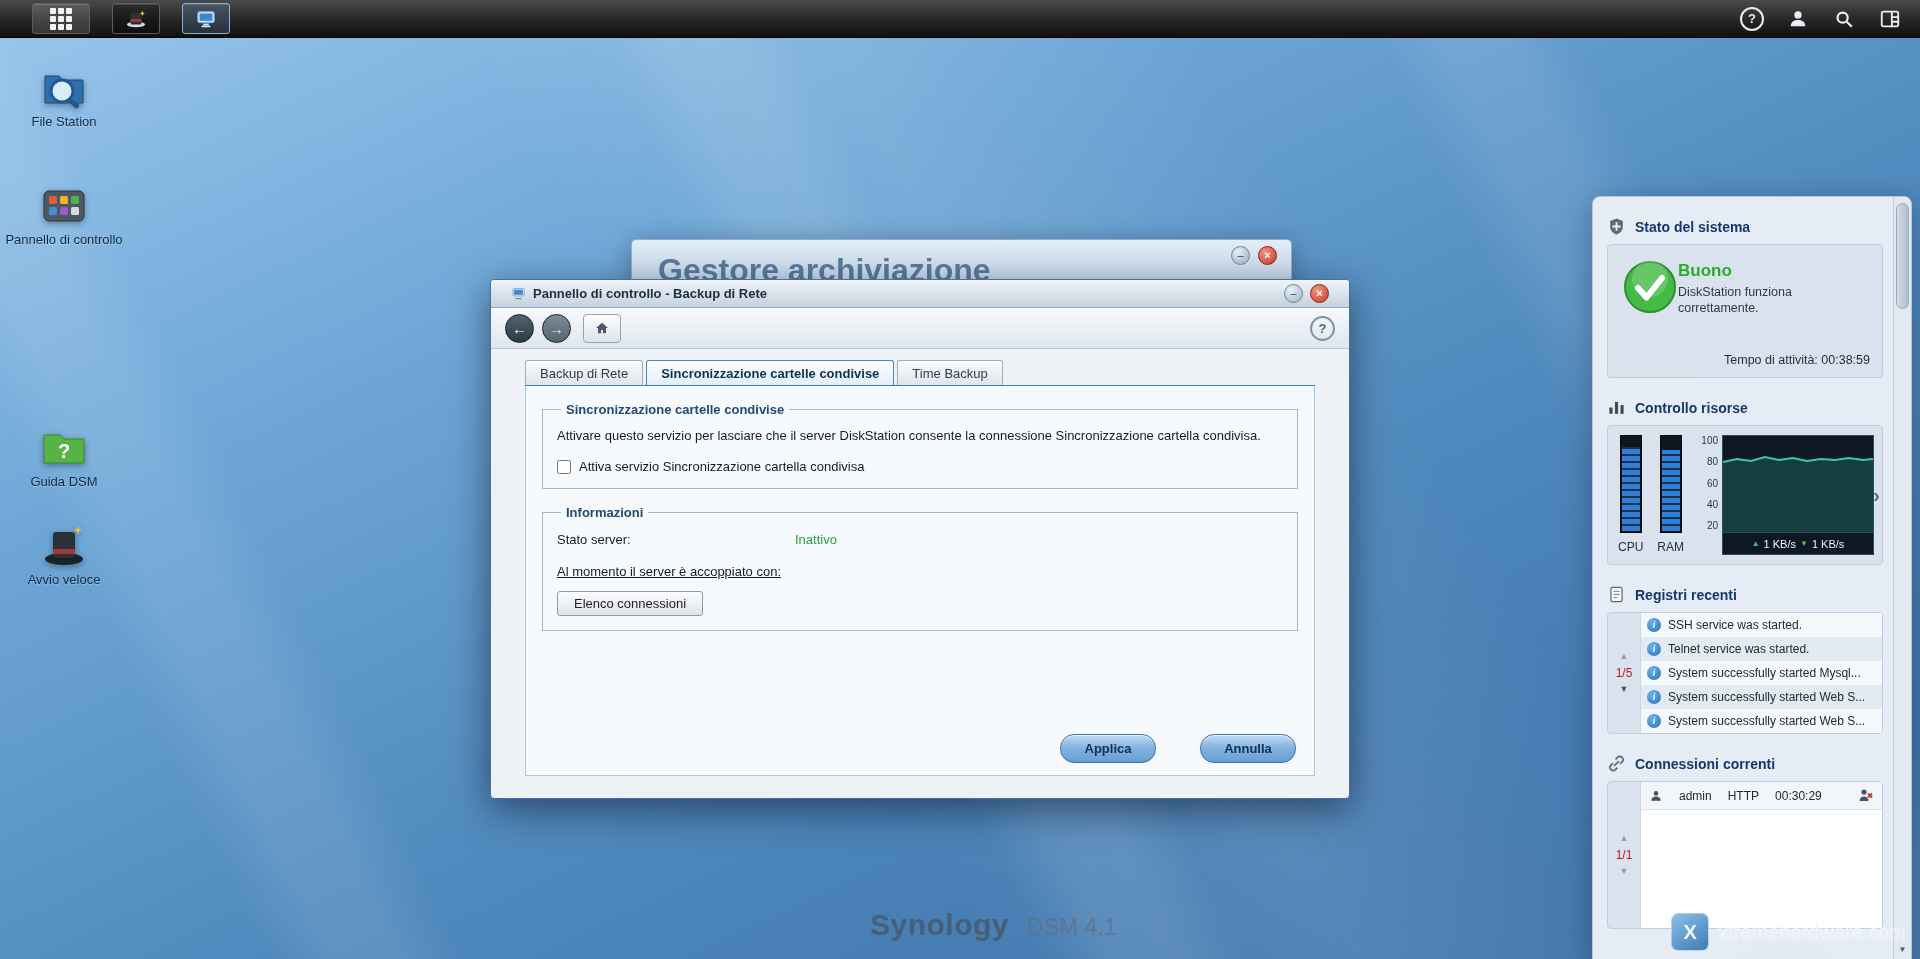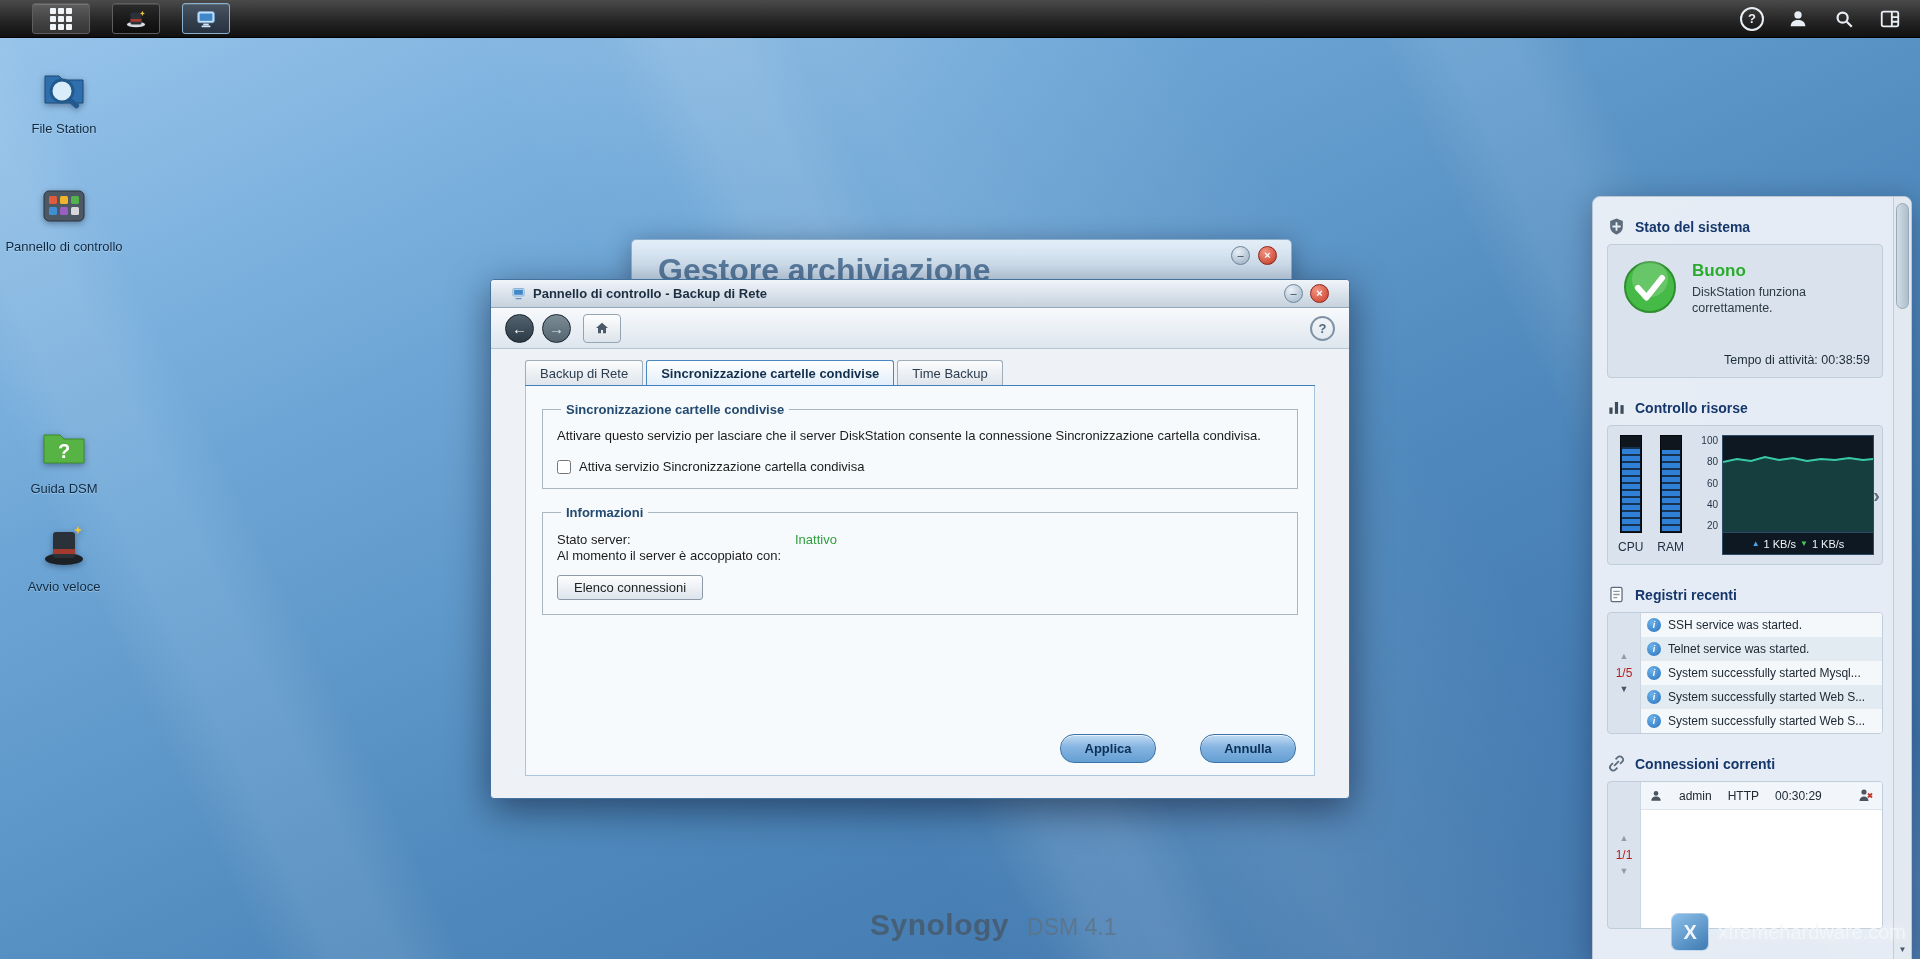--- a/index.html
+++ b/index.html
@@ -24,21 +24,21 @@
   .tb-app{width:46px;margin-left:22px;background:rgba(0,0,0,.35);}
   .tb-app.active{border-color:#8ab0d0;background:rgba(90,140,190,.25);}
   .grid9{display:grid;grid-template-columns:repeat(3,6px);grid-template-rows:repeat(3,6px);gap:2px;}
   .grid9 span{background:#f2f5f8;border-radius:1px;}
   .tb-right{position:absolute;right:18px;top:0;height:37px;display:flex;align-items:center;gap:22px;}
   .tb-ic{width:24px;height:24px;display:flex;align-items:center;justify-content:center;}
   .helpcirc{width:20px;height:20px;border:2px solid #e8eef4;border-radius:50%;
     color:#e8eef4;font-size:13px;font-weight:bold;display:flex;align-items:center;justify-content:center;}
 
   
-  .dicon{position:absolute;left:4px;width:120px;display:flex;flex-direction:column;align-items:center;gap:10px;z-index:5;}
+  .dicon{position:absolute;left:4px;width:120px;display:flex;flex-direction:column;align-items:center;gap:3px;z-index:5;}
   .dicon .ic{width:48px;height:48px;filter:drop-shadow(0 2px 3px rgba(0,0,20,.35));}
   .dicon .lbl{font-size:13px;color:#0e2942;text-align:center;line-height:1.15;text-shadow:0 1px 1px rgba(255,255,255,.35);}
 
   
   .bgwin{position:absolute;left:631px;top:239px;width:659px;height:46px;z-index:8;overflow:hidden;
     background:linear-gradient(#e2edf7,#c6d9ec);border:1px solid #8fb0cc;border-radius:5px 5px 0 0;
     box-shadow:0 4px 26px rgba(0,0,30,.35);}
   .bgwin-title{position:absolute;left:26px;top:12px;font-size:32px;font-weight:bold;color:#5a7da0;}
   .bgwin-btns{position:absolute;right:14px;top:6px;display:flex;gap:8px;}
 
@@ -77,38 +77,38 @@
   .panel{position:absolute;left:34px;right:34px;top:106px;bottom:22px;
     background:#f7fafc;border:1px solid #a9c6e0;border-top:none;}
   fieldset{border:1px solid #a9b6c3;margin:16px 16px 0;padding:8px 14px 14px;}
   legend{font-size:13px;font-weight:bold;color:#234a70;padding:0 5px;margin-left:4px;}
   .desc{font-size:13px;color:#1b1b1b;line-height:1.4;margin:2px 0 0;}
   .check-row{margin-top:14px;display:flex;align-items:center;gap:8px;font-size:13px;color:#1b1b1b;}
   .check-row input{width:14px;height:14px;margin:0;}
   .inf-row{display:flex;margin-top:4px;}
   .inf-label{width:238px;font-size:13px;color:#1b1b1b;}
   .inf-val{font-size:13px;color:#2f9e3f;}
-  .paired{width:250px;font-size:13px;color:#1b1b1b;line-height:1.35;}
+  .paired{margin-top:16px;width:250px;font-size:13px;color:#1b1b1b;line-height:1.35;text-decoration:underline;}
   .small-btn{margin-top:10px;font-size:13px;color:#222;padding:4px 16px;
     background:linear-gradient(#fdfdfe,#dde4ec);border:1px solid #8c9aa9;border-radius:3px;display:inline-block;}
   .actions{position:absolute;right:18px;bottom:12px;display:flex;gap:44px;}
   .pill{min-width:94px;height:27px;border-radius:14px;display:flex;align-items:center;justify-content:center;
     font-size:13px;font-weight:bold;color:#0d3156;border:1px solid #3d72a6;
     background:linear-gradient(#c2ddf4,#86b4e1 45%,#649fd3);box-shadow:inset 0 1px 0 rgba(255,255,255,.65);}
 
   
   .sidebar{position:absolute;left:1592px;top:196px;width:318px;height:763px;z-index:15;
     background:rgba(234,240,247,.97);border:1px solid #b9c7d5;border-radius:8px 8px 0 0;
     box-shadow:0 6px 30px rgba(0,0,30,.3);}
   .sb-head{display:flex;align-items:center;gap:9px;margin:20px 14px 8px;}
   .sb-head .t{font-size:14px;font-weight:bold;color:#16376b;}
   .sb-box{margin:0 28px 0 14px;background:#dae3ed;border:1px solid #c0cdda;border-radius:4px;position:relative;}
 
   .status-box{height:134px;padding:14px 10px 10px 14px;box-sizing:border-box;}
-  .st-flex{display:flex;gap:14px;}
+  .st-flex{display:flex;}
   .st-status{font-size:17px;font-weight:bold;color:#2bab2b;margin-top:2px;}
   .st-msg{font-size:12.5px;color:#2d3a46;width:170px;line-height:1.3;margin-top:3px;}
   .st-uptime{position:absolute;right:12px;bottom:10px;font-size:12.5px;color:#1e2c3a;}
 
   .res-box{height:140px;padding:9px 8px 8px 10px;box-sizing:border-box;}
   .res-flex{display:flex;align-items:flex-start;}
   .mcol{display:flex;flex-direction:column;align-items:center;margin-right:14px;}
   .meter{width:20px;height:96px;background:#10161e;border:1px solid #05090d;position:relative;overflow:hidden;}
   .meter .fill{position:absolute;left:1px;right:1px;bottom:1px;
     background:repeating-linear-gradient(to top,#2f80d6 0 5px,#16324e 5px 7px);}

